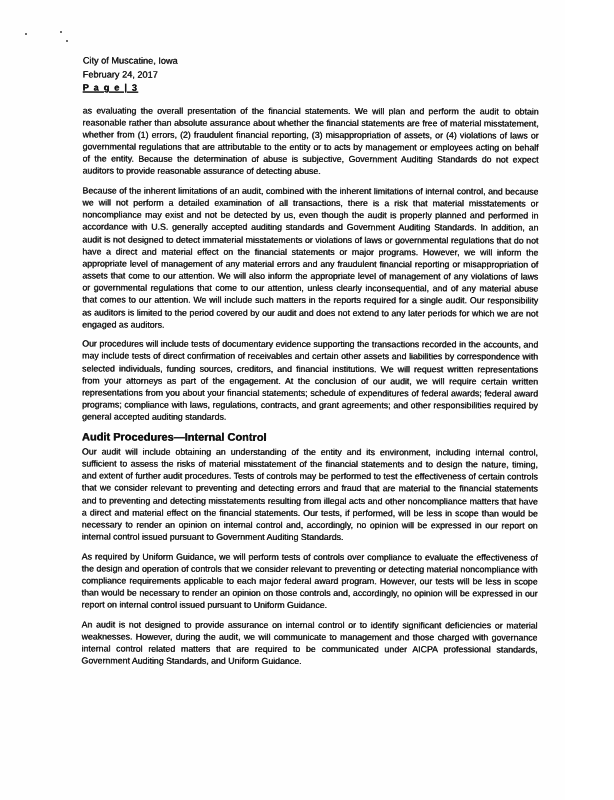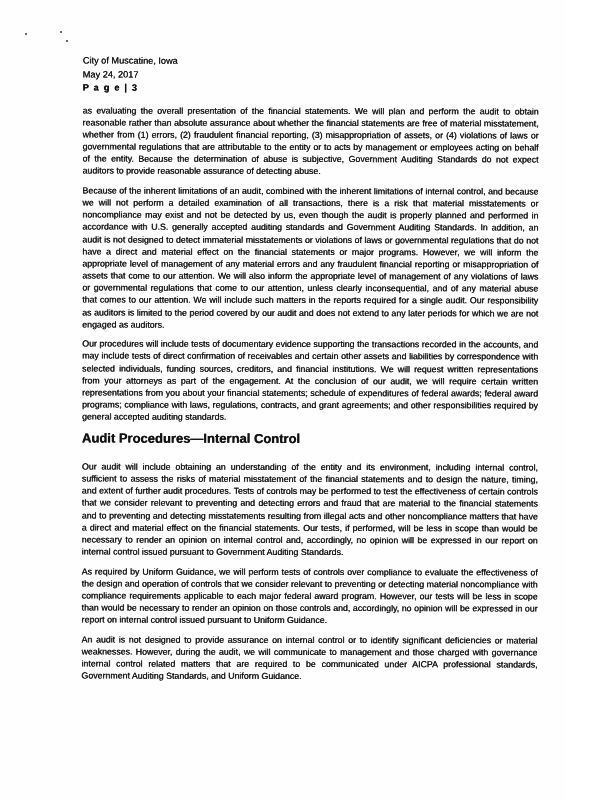--- a/index.html
+++ b/index.html
@@ -33,51 +33,52 @@
   }
   .letter-header {
     font-size: 9.2px;
     line-height: 13.5px;
     text-shadow: 0.35px 0 0 currentColor;
     margin-bottom: 9px;
   }
   .page-num {
     font-weight: bold;
     letter-spacing: 1.2px;
+    text-decoration: underline;
   }
   .body-p {
     margin: 0 0 7.5px 0;
     font-size: 8.8px;
     line-height: 12.15px;
     text-align: justify;
     text-shadow: 0.35px 0 0 currentColor;
   }
   .section-heading {
-    margin: 3px 0 15px 0;
-    font-size: 13px;
+    margin: 3px 0 3px 0;
+    font-size: 11px;
     font-weight: bold;
     text-shadow: 0.4px 0 0 currentColor;
   }
   .it {
   }
 </style>
 </head>
 <body>
 
 <div class="page">
 
   <div class="scan-dot dot1"></div>
   <div class="scan-dot dot2"></div>
   <div class="scan-dot dot3"></div>
 
   <div class="content">
 
     <div class="letter-header">
       <div>City of Muscatine, Iowa</div>
-      <div>May 24, 2017</div>
+      <div>February 24, 2017</div>
       <div class="page-num">P a g e | 3</div>
     </div>
 
     <p class="body-p"><span>as evaluating the overall presentation of the financial statements. We will plan and perform the audit to obtain reasonable rather than absolute assurance about whether the financial statements are free of material misstatement, whether from (1) errors, (2) fraudulent financial reporting, (3) misappropriation of assets, or (4) violations of laws or governmental regulations that are attributable to the entity or to acts by management or employees acting on behalf of the entity. Because the determination of abuse is subjective, </span><span class="it">Government Auditing Standards</span><span> do not expect auditors to provide reasonable assurance of detecting abuse.</span></p>
 
     <p class="body-p"><span>Because of the inherent limitations of an audit, combined with the inherent limitations of internal control, and because we will not perform a detailed examination of all transactions, there is a risk that material misstatements or noncompliance may exist and not be detected by us, even though the audit is properly planned and performed in accordance with U.S. generally accepted auditing standards and </span><span class="it">Government Auditing Standards</span><span>. In addition, an audit is not designed to detect immaterial misstatements or violations of laws or governmental regulations that do not have a direct and material effect on the financial statements or major programs. However, we will inform the appropriate level of management of any material errors and any fraudulent financial reporting or misappropriation of assets that come to our attention. We will also inform the appropriate level of management of any violations of laws or governmental regulations that come to our attention, unless clearly inconsequential, and of any material abuse that comes to our attention. We will include such matters in the reports required for a single audit. Our responsibility as auditors is limited to the period covered by our audit and does not extend to any later periods for which we are not engaged as auditors.</span></p>
 
     <p class="body-p"><span>Our procedures will include tests of documentary evidence supporting the transactions recorded in the accounts, and may include tests of direct confirmation of receivables and certain other assets and liabilities by correspondence with selected individuals, funding sources, creditors, and financial institutions. We will request written representations from your attorneys as part of the engagement. At the conclusion of our audit, we will require certain written representations from you about your financial statements; schedule of expenditures of federal awards; federal award programs; compliance with laws, regulations, contracts, and grant agreements; and other responsibilities required by general accepted auditing standards.</span></p>
 
     <h2 class="section-heading">Audit Procedures—Internal Control</h2>

